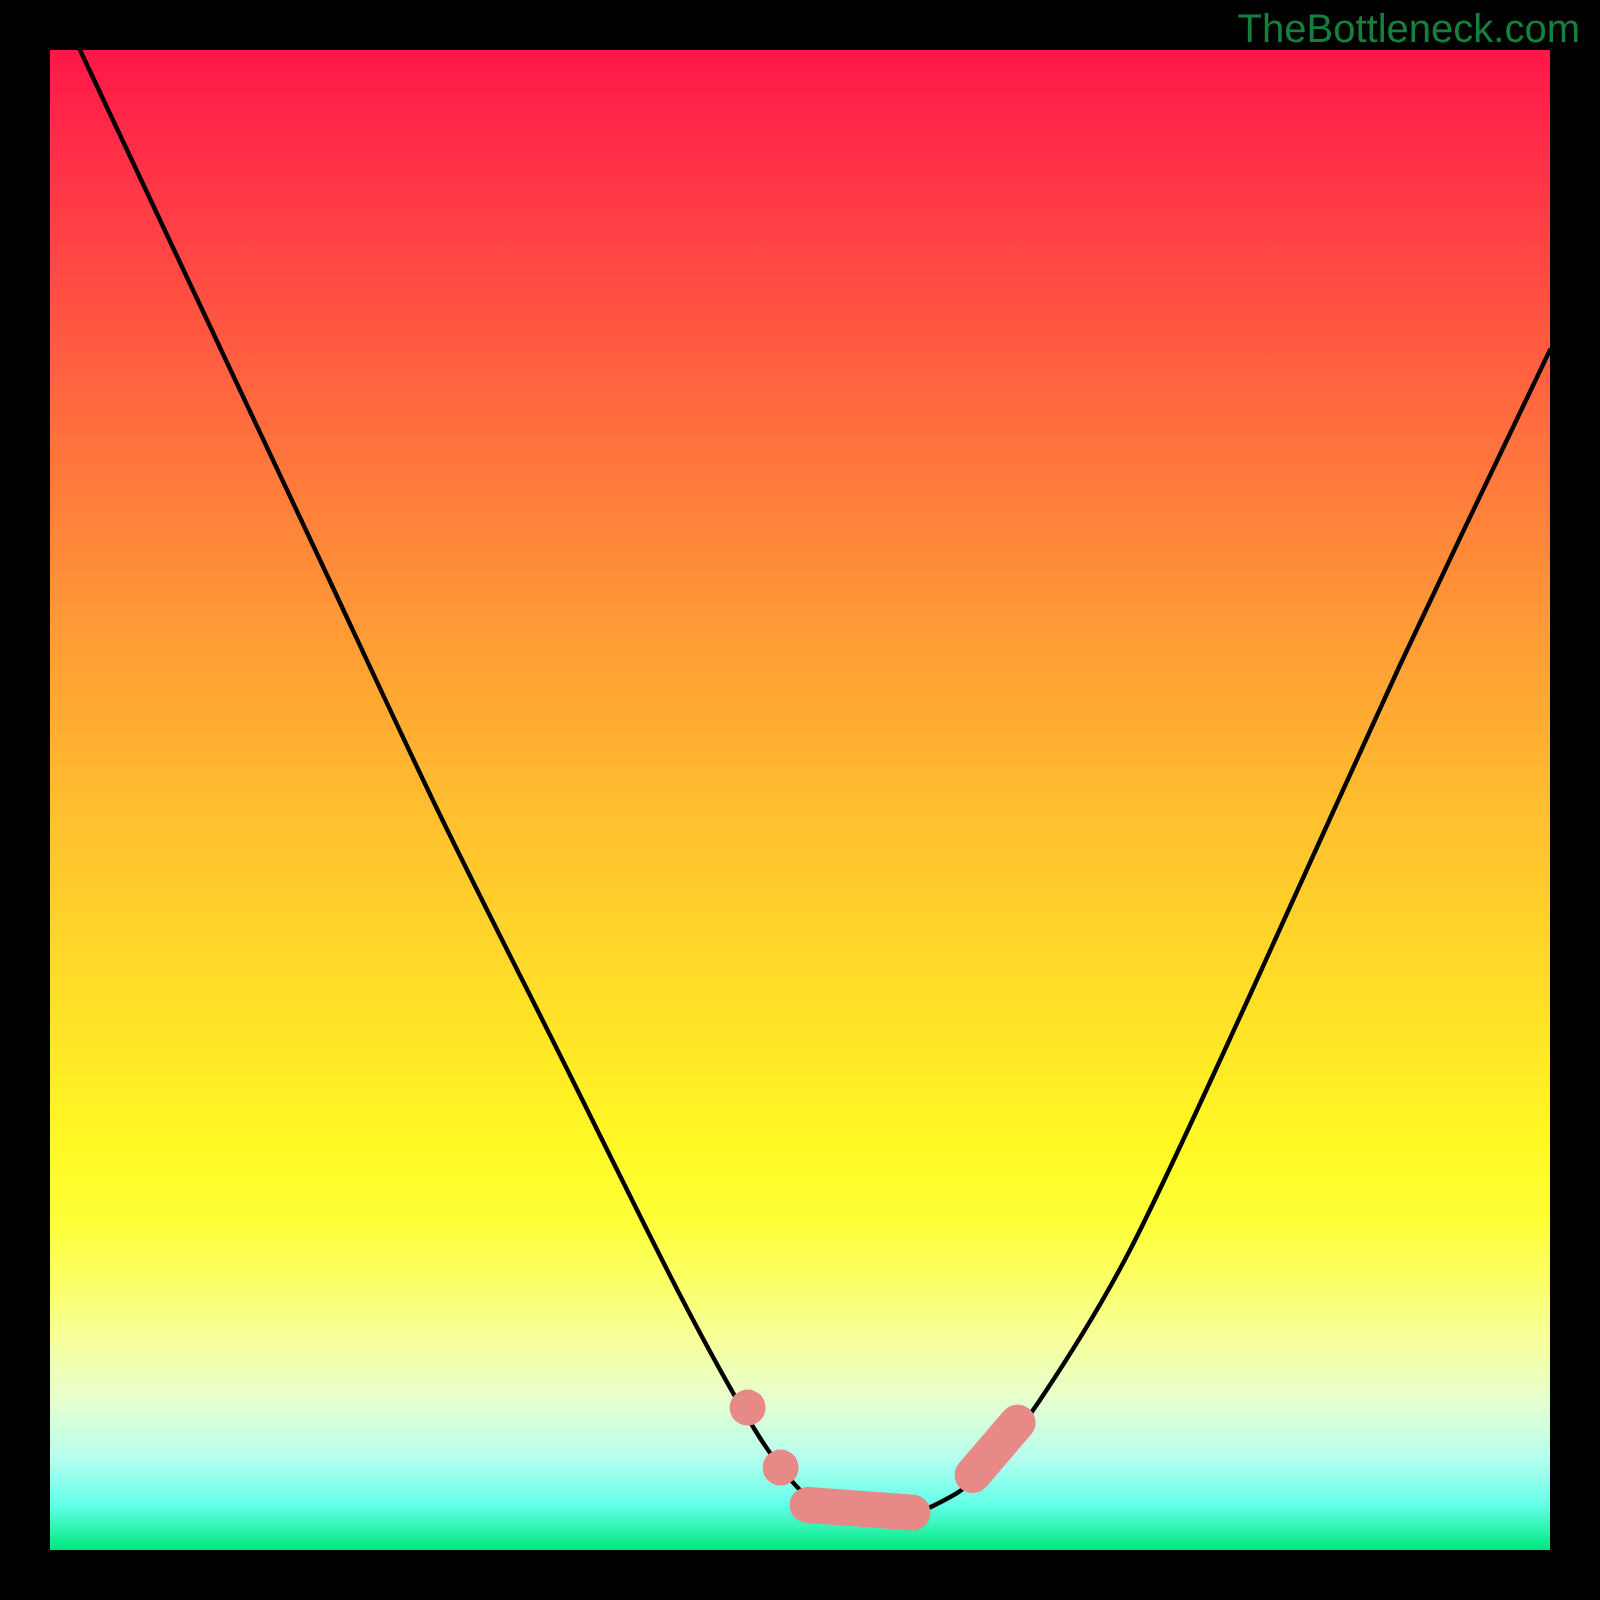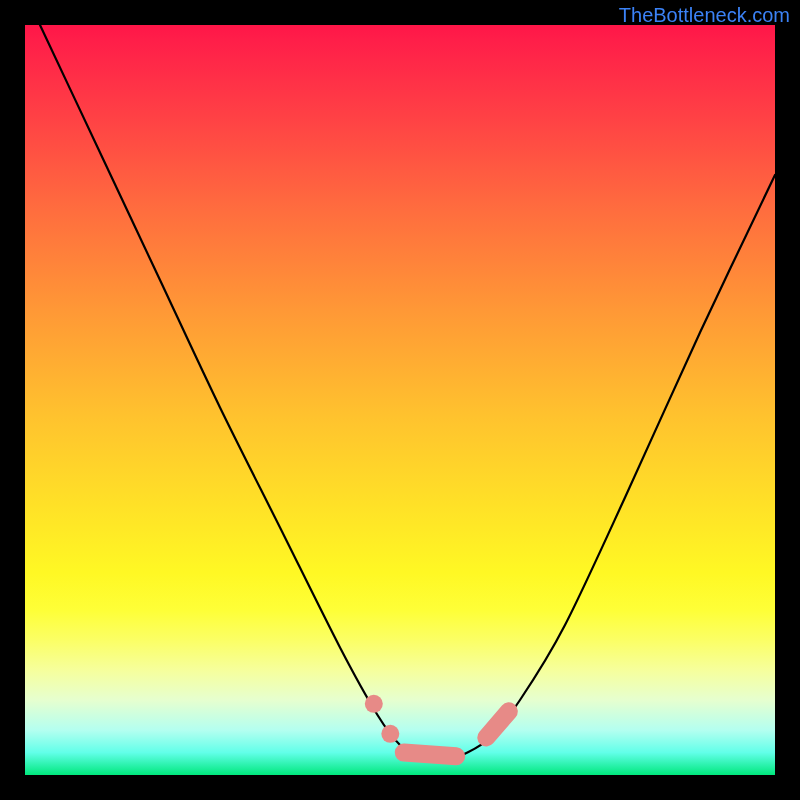--- a/index.html
+++ b/index.html
@@ -48,21 +48,21 @@
     position: absolute;
     left: 0;
     top: 0;
     width: 750px;
     height: 750px;
   }
   .watermark {
     position: absolute;
     top: 4px;
     right: 10px;
-    color: #3b82f6;
+    color: #15803d;
     font-size: 20px;
     font-weight: 400;
     letter-spacing: 0px;
     user-select: none;
   }
 </style>
 </head>
 <body>
 
 <div class="frame">

